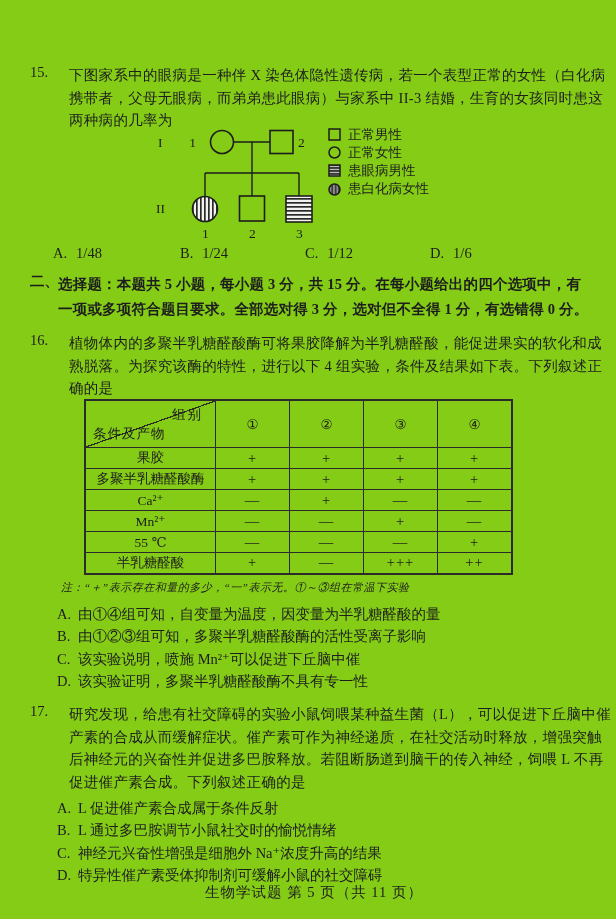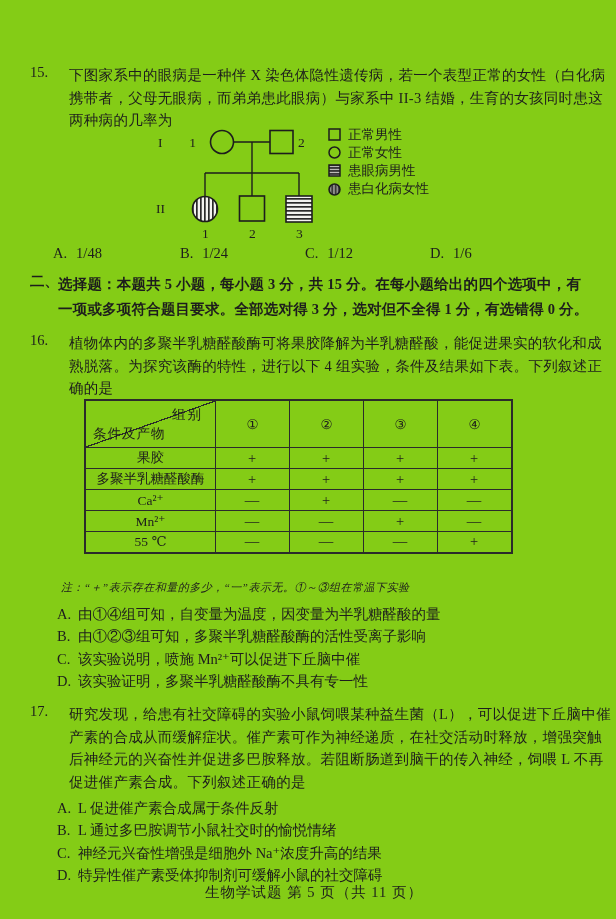--- a/index.html
+++ b/index.html
@@ -209,20 +209,27 @@
       <td class="sign">+</td>
       <td class="sign">—</td>
     </tr>
     <tr style="height:21px">
       <td class="rowname">55 ℃</td>
       <td class="sign">—</td>
       <td class="sign">—</td>
       <td class="sign">—</td>
       <td class="sign">+</td>
     </tr>
+    <tr style="height:21px">
+      <td class="rowname">半乳糖醛酸</td>
+      <td class="sign">+</td>
+      <td class="sign">—</td>
+      <td class="sign">+++</td>
+      <td class="sign">++</td>
+    </tr>
   </tbody>
     </table>
 
   <div class="note">注：“＋”表示存在和量的多少，“一”表示无。①～③组在常温下实验</div>
 
   <div class="optlist" style="top:603px">
     <div class="optline">
       <span class="olabel">A.</span>
       <span>由①④组可知，自变量为温度，因变量为半乳糖醛酸的量</span>
     </div>

